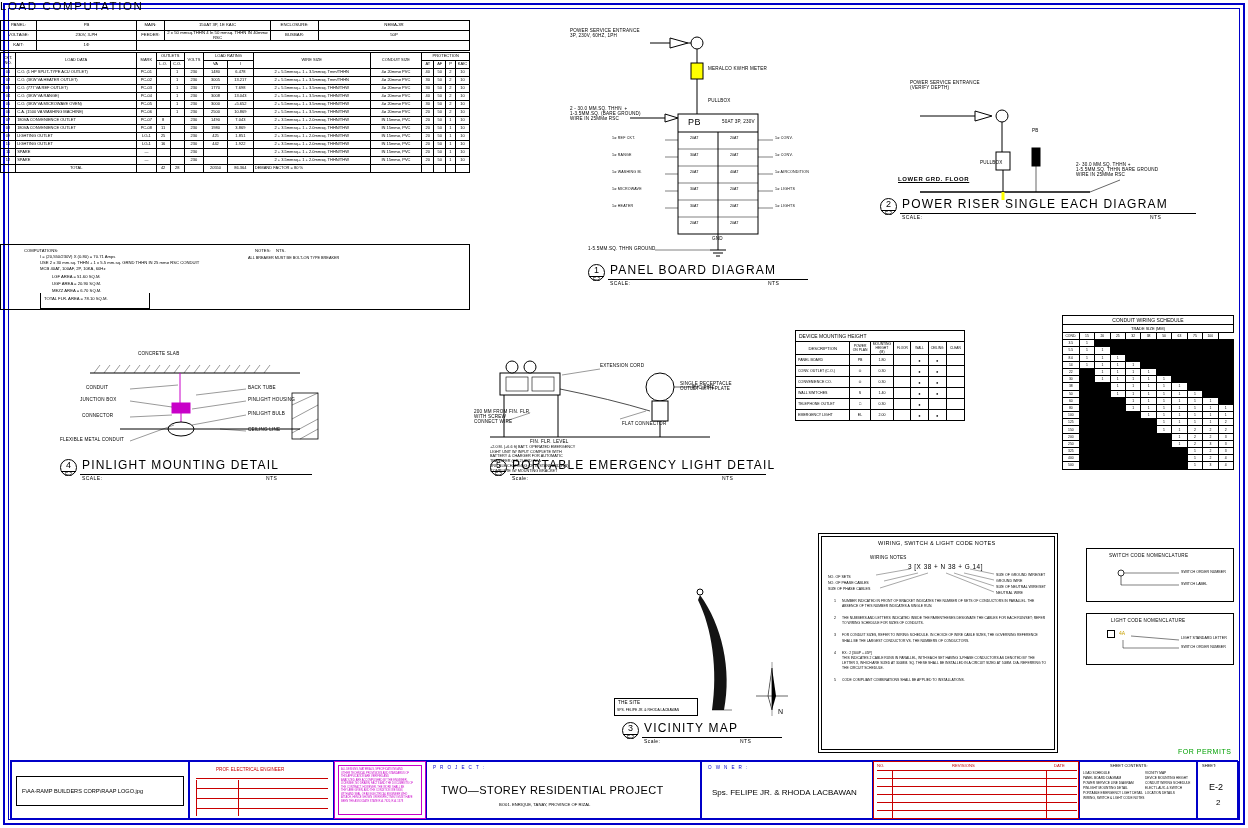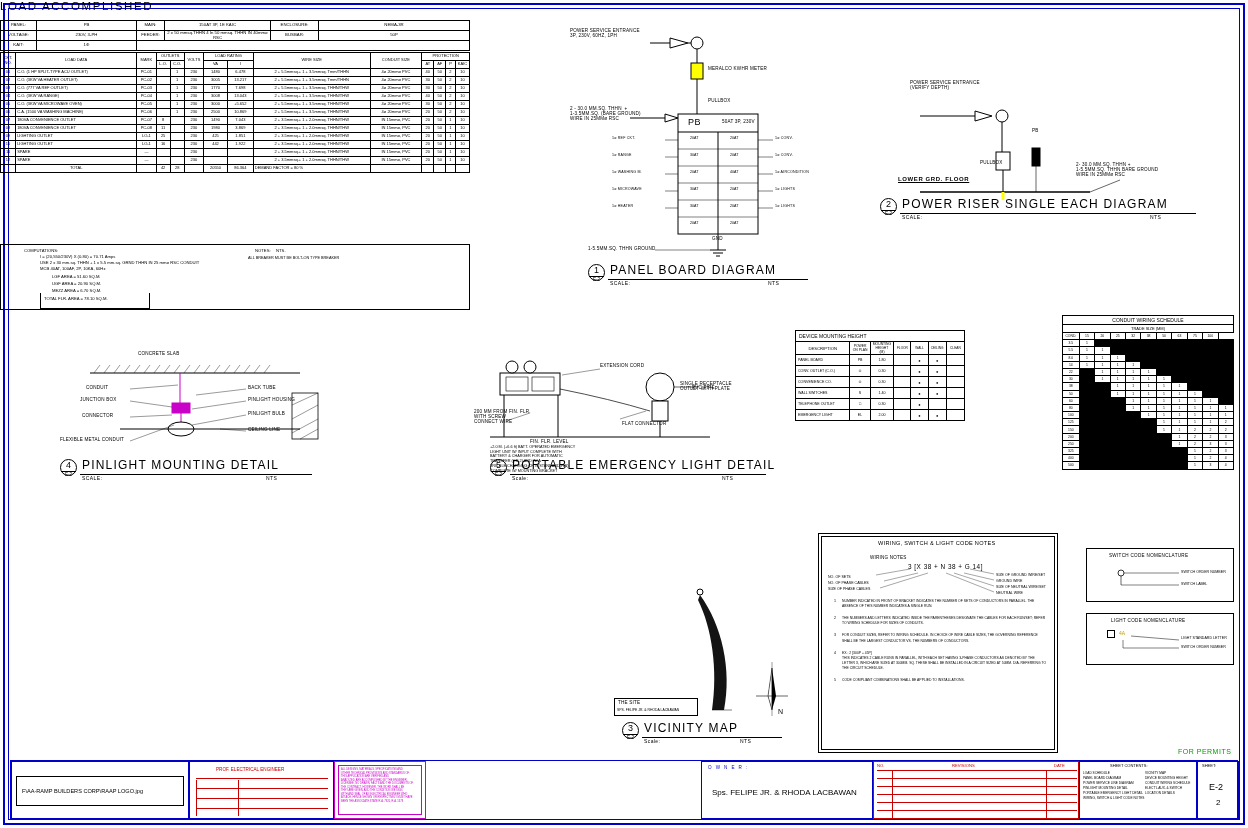--- a/index.html
+++ b/index.html
@@ -63,21 +63,21 @@
 </style>
 </head>
 <body>
 
 <div id="sheet">
 
   <div class="frame-outer"></div>
   <div class="frame-inner"></div>
 
   <div id="load-comp">
-    <div class="title">LOAD ACCOMPLISHED</div>
+    <div class="title">LOAD COMPUTATION</div>
 
     <table style="position:absolute;left:0;top:20px;width:470px;border-collapse:collapse;font-size:4.3px">
       <tbody>
           <tr>
         <td style="border:.5px solid #000;width:36px;height:10px;padding:0 2px">PANEL:</td>
         <td style="border:.5px solid #000;width:100px;padding:0 2px">PB</td>
         <td style="border:.5px solid #000;width:28px;padding:0 2px">MAIN:</td>
         <td style="border:.5px solid #000;width:106px;padding:0 2px">150AT  3P, 1E KAIC</td>
         <td style="border:.5px solid #000;width:48px;padding:0 2px">ENCLOSURE:</td>
         <td style="border:.5px solid #000;padding:0 2px">NEMA-3R</td>
@@ -1071,20 +1071,25 @@
 OTHER TECHNICAL PROVISIONS AND STANDARDS OF
 THIS APPLICATION ARE VERIFIED AND
 ANALYZED, ARE ACCOMPLISHED BY THE ENGINEER.
 LICENSEE, NO DRAWN, FACTS AND THE DOCUMENTS OF
 THE CONTRACT, HOWEVER, THE WORK SHALL BE
 THEY ARE GIVEN, AND THE CONDITION WE SIGN,
 WITH AND SEAL OF AN ELECTRICAL ENGINEER WHO
 ATTACH, HENCE SHOWN OR RESPECTIVELY MUST HAVE
 BEEN THE ASSOCIATE STATE R.A. 7920, R.A. 1378</div>
     </div>
+    <div class="tbcell" style="left:415px;width:275px">
+      <div class="t" style="left:6px;top:3px;font-size:4.6px;letter-spacing:1.4px;color:#0000c8">P R O J E C T :</div>
+      <div class="t" style="left:14px;top:22px;font-size:11px;letter-spacing:.4px">TWO—STOREY RESIDENTIAL PROJECT</div>
+      <div class="t" style="left:72px;top:40px;font-size:4.2px">BO01. ENRIQUE, TANAY, PROVINCE OF RIZAL</div>
+    </div>
     <div class="tbcell" style="left:690px;width:172px">
       <div class="t" style="left:6px;top:3px;font-size:4.6px;letter-spacing:1.4px;color:#0000c8">O W N E R :</div>
       <div class="t" style="left:10px;top:26px;font-size:8px">Sps. FELIPE JR. &amp; RHODA LACBAWAN</div>
     </div>
     <div class="tbcell" style="left:862px;width:206px;border-color:#c80000">
       <div class="t" style="left:3px;top:1px;font-size:4.2px;color:#c80000">NO.</div>
       <div class="t" style="left:78px;top:1px;font-size:4.2px;color:#c80000">REVISIONS</div>
       <div class="t" style="left:180px;top:1px;font-size:4.2px;color:#c80000">DATE</div>
       <div id="rev-rows">
           <div style="position: absolute; left: 3px; top: 8px; width: 200px; height: 1px; background: rgb(200, 0, 0);"></div>

